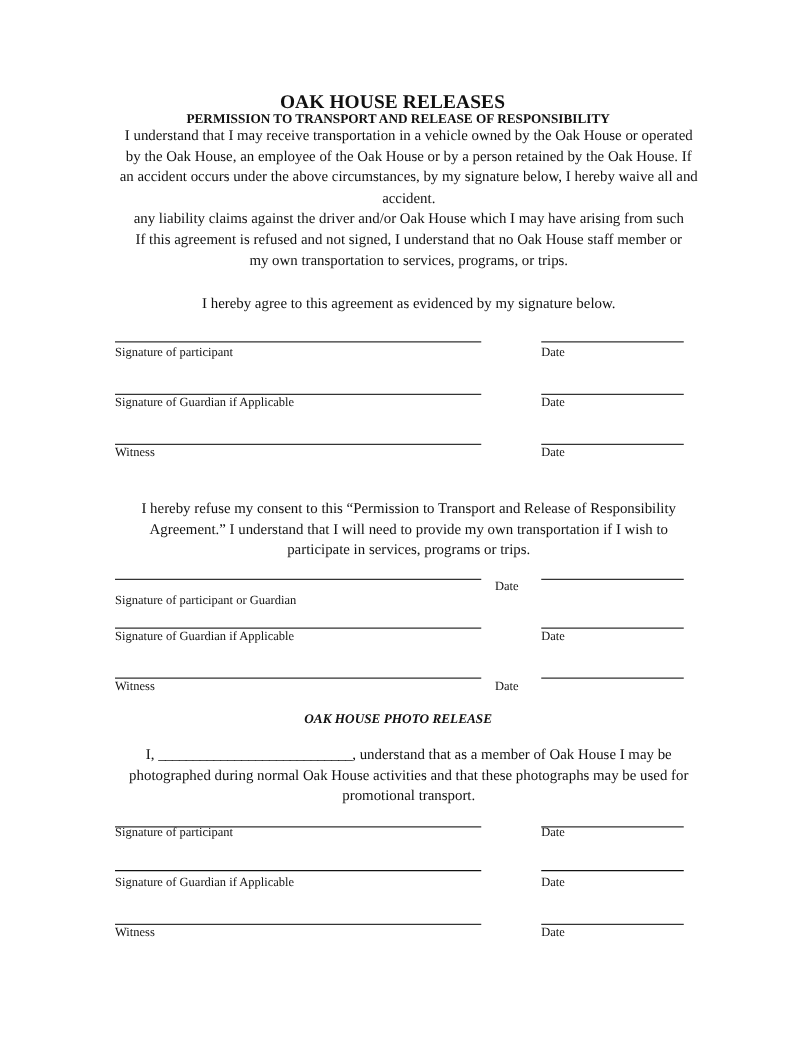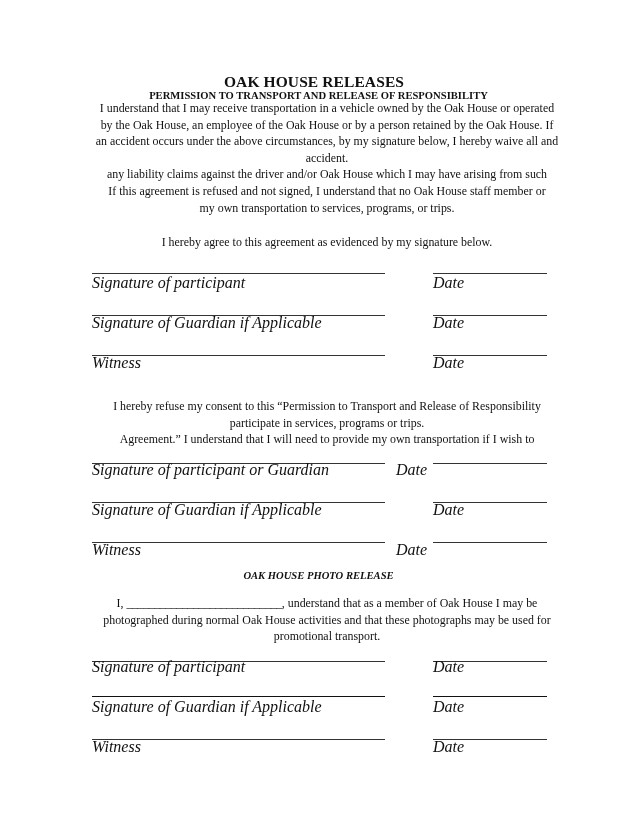--- a/index.html
+++ b/index.html
@@ -3,21 +3,21 @@
   <meta charset="utf-8">
   <style>
     html, body { margin: 0; padding: 0; background: #ffffff; }
     body { width: 637px; height: 830px; position: relative; overflow: hidden;
            font-family: "Liberation Serif", "DejaVu Serif", serif; color: #111; }
     .abs { position: absolute; text-align: center; }
     .title { left: 0; width: 628px; text-align: center; top: 73px; font-size: 15.5px; font-weight: bold; letter-spacing: 0.1px; }
     .subtitle { left: 0; width: 637px; top: 90px; font-size: 10.6px; font-weight: bold; }
     .para { left: 92px; width: 470px; font-size: 11.9px; line-height: 16.6px; }
     .line { height: 0; border-top: 1px solid #333; }
-    .lbl { font-size: 16px; line-height: 13px; white-space: nowrap; font-style: italic; }
+    .lbl { font-size: 10px; line-height: 13px; white-space: nowrap; }
     .photo-head { left: 0; width: 637px; text-align: center; top: 570px; font-size: 10.6px; font-weight: bold; font-style: italic; }
     .blank { letter-spacing: -0.4px; }
   </style>
 </head>
 <body>
 
 <div class="abs title">OAK HOUSE RELEASES</div>
 <div class="abs subtitle">PERMISSION TO TRANSPORT AND RELEASE OF RESPONSIBILITY</div>
 
 <div class="abs para" style="top:100px;">
@@ -45,27 +45,27 @@
 <div class="abs lbl" style="left:92px; top:316px;">Signature of Guardian if Applicable</div>
 <div class="abs lbl" style="left:433px; top:316px;">Date</div>
 
 <div class="abs line" style="left:92px; width:293px; top:355px;"></div>
 <div class="abs line" style="left:433px; width:114px; top:355px;"></div>
 <div class="abs lbl" style="left:92px; top:356px;">Witness</div>
 <div class="abs lbl" style="left:433px; top:356px;">Date</div>
 
 <div class="abs para" style="top:398px;">
   <div>I hereby refuse my consent to this “Permission to Transport and Release of Responsibility</div>
+  <div>Agreement.”  I understand that I will need to provide my own transportation if I wish to</div>
   <div>participate in services, programs or trips.</div>
-  <div>Agreement.”  I understand that I will need to provide my own transportation if I wish to</div>
 </div>
 
 <div class="abs line" style="left:92px; width:293px; top:463px;"></div>
 <div class="abs line" style="left:433px; width:114px; top:463px;"></div>
-<div class="abs lbl" style="left:92px; top:463px;">Signature of participant or Guardian</div>
+<div class="abs lbl" style="left:92px; top:474px;">Signature of participant or Guardian</div>
 <div class="abs lbl" style="left:396px; top:463px;">Date</div>
 
 <div class="abs line" style="left:92px; width:293px; top:502px;"></div>
 <div class="abs line" style="left:433px; width:114px; top:502px;"></div>
 <div class="abs lbl" style="left:92px; top:503px;">Signature of Guardian if Applicable</div>
 <div class="abs lbl" style="left:433px; top:503px;">Date</div>
 
 <div class="abs line" style="left:92px; width:293px; top:542px;"></div>
 <div class="abs line" style="left:433px; width:114px; top:542px;"></div>
 <div class="abs lbl" style="left:92px; top:543px;">Witness</div>

